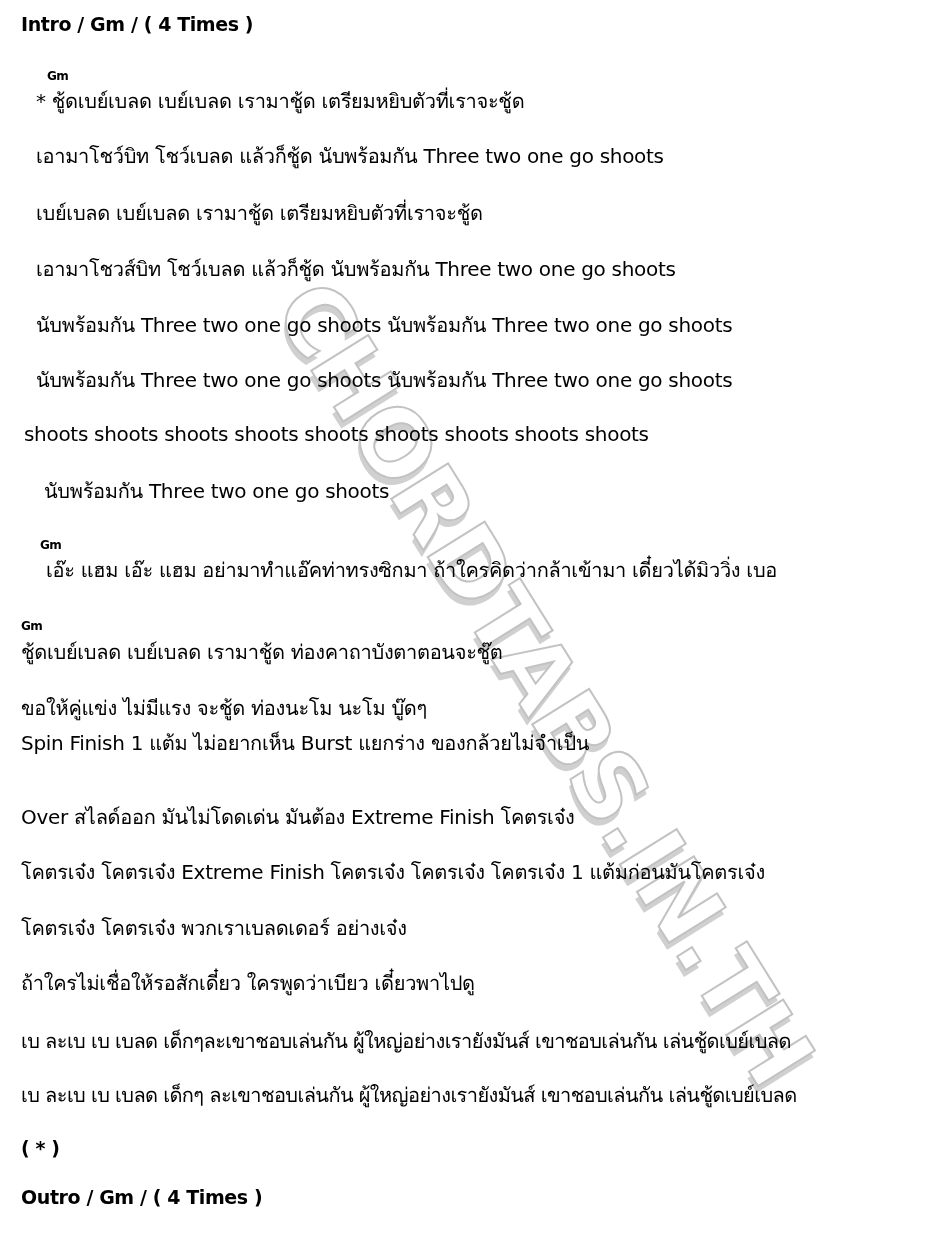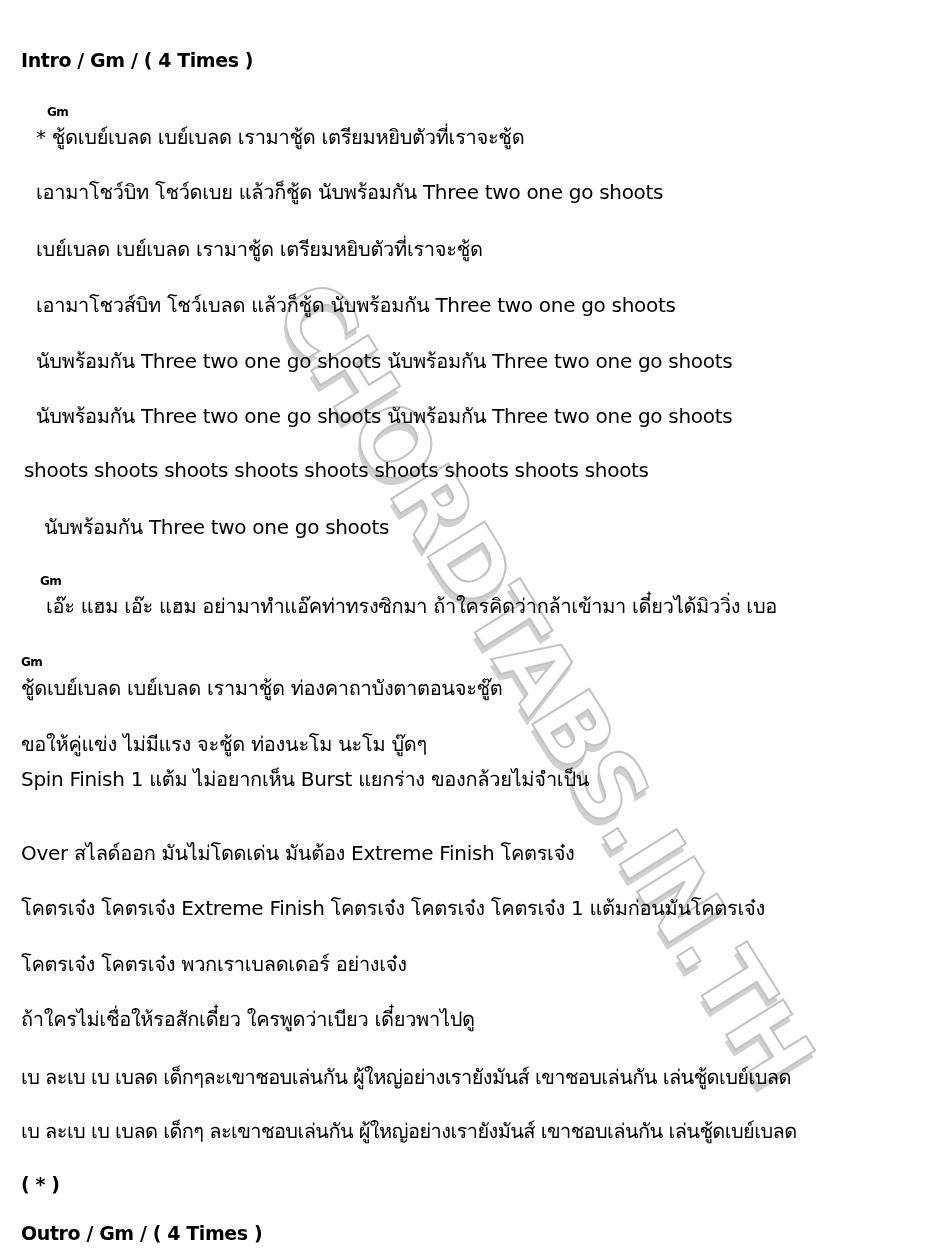--- a/index.html
+++ b/index.html
@@ -14,21 +14,20 @@
       overflow: hidden;
       font-family: "DejaVu Sans", "Liberation Sans", sans-serif;
       color: #000000;
     }
     .line {
       position: absolute;
       white-space: nowrap;
       font-size: 20px;
       line-height: 24px;
       letter-spacing: -0.3px;
-      margin-top: 36px;
     }
     .bold {
       font-weight: bold;
       font-size: 19px;
       letter-spacing: -0.4px;
     }
     .chord {
       font-weight: bold;
       font-size: 12px;
       letter-spacing: -0.5px;
@@ -59,21 +58,21 @@
 <body>
 
 <div class="watermark">CHORDTABS.IN.TH</div>
 
 <div class="content">
 
   <div class="line bold" style="left:21px; top:12px;">Intro  / Gm  / ( 4 Times  )</div>
 
   <div class="line chord" style="left:47px; top:64px;">Gm</div>
   <div class="line" style="left:36px; top:89px;">* ชู้ดเบย์เบลด เบย์เบลด เรามาชู้ด เตรียมหยิบตัวที่เราจะชู้ด</div>
-  <div class="line" style="left:36px; top:144px;">เอามาโชว์บิท โชว์ดเบย แล้วก็ชู้ด นับพร้อมกัน Three two one go shoots</div>
+  <div class="line" style="left:36px; top:144px;">เอามาโชว์บิท โชว์เบลด แล้วก็ชู้ด นับพร้อมกัน Three two one go shoots</div>
   <div class="line" style="left:36px; top:201px;text-align:right;">เบย์เบลด เบย์เบลด เรามาชู้ด เตรียมหยิบตัวที่เราจะชู้ด</div>
   <div class="line" style="left:36px; top:257px;">เอามาโชวส์บิท โชว์เบลด แล้วก็ชู้ด นับพร้อมกัน Three two one go shoots</div>
   <div class="line" style="left:36px; top:313px;">นับพร้อมกัน Three two one go shoots นับพร้อมกัน Three two one go shoots</div>
   <div class="line" style="left:36px; top:368px;">นับพร้อมกัน Three two one go shoots นับพร้อมกัน Three two one go shoots</div>
   <div class="line" style="left:24px; top:422px;">shoots shoots shoots shoots shoots shoots shoots shoots shoots</div>
   <div class="line" style="left:44px; top:479px;">นับพร้อมกัน Three two one go shoots</div>
 
   <div class="line chord" style="left:40px; top:533px;">Gm</div>
   <div class="line" style="left:46px; top:558px;">เอ๊ะ แฮม เอ๊ะ แฮม อย่ามาทำแอ๊คท่าทรงซิกมา ถ้าใครคิดว่ากล้าเข้ามา เดี๋ยวได้มิววิ่ง เบอ</div>
 

